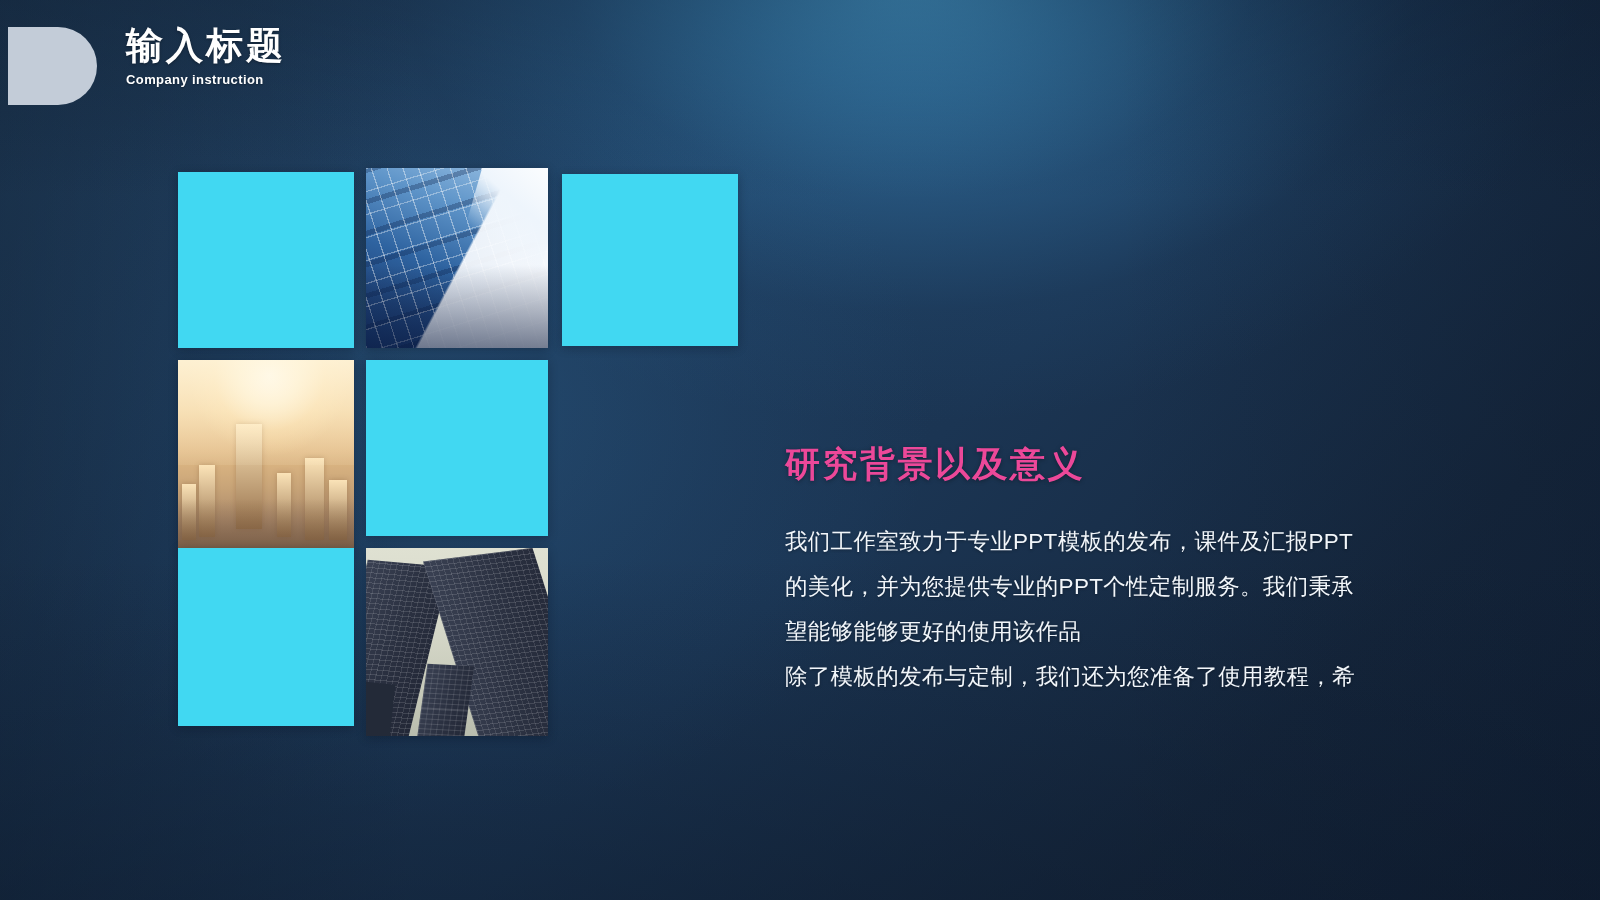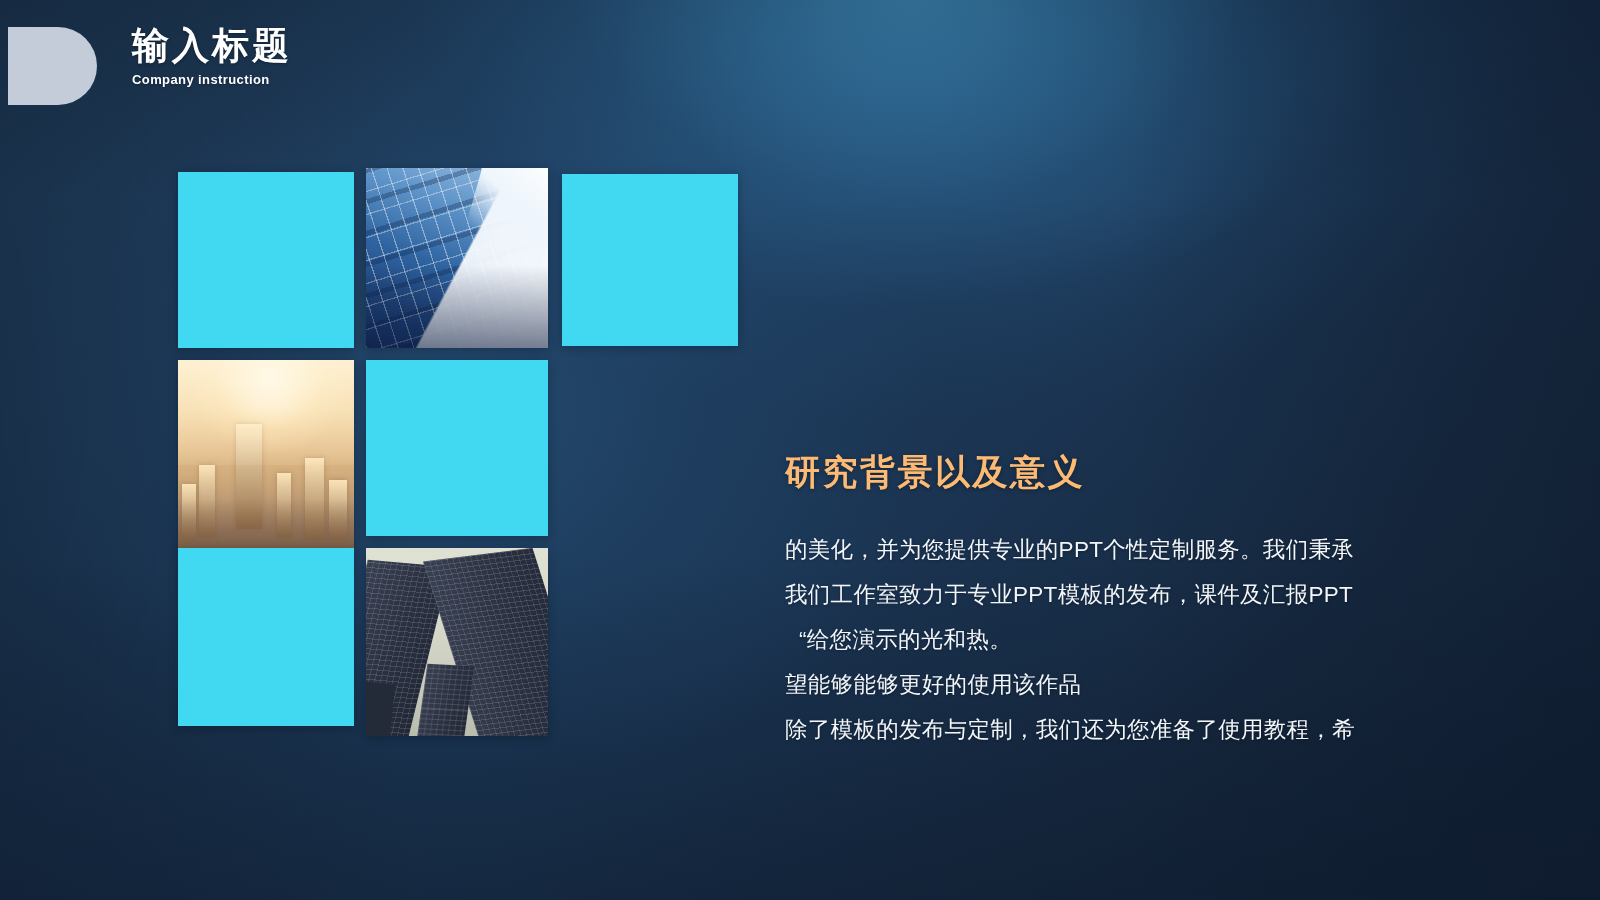--- a/index.html
+++ b/index.html
@@ -61,21 +61,21 @@
     left: -38px;
     top: 27px;
     width: 146px;
     height: 78px;
   }
   .logo-mark svg { display: block; }
 
   
   .header-text {
     position: absolute;
-    left: 132px;
+    left: 126px;
     top: 24px;
     width: 520px;
   }
   .header-title {
     font-size: 37px;
     font-weight: bold;
     color: #ffffff;
     letter-spacing: 3px;
     line-height: 1.18;
     text-shadow: 0 1px 3px rgba(0,0,0,0.35);
@@ -170,24 +170,24 @@
   
   .copy {
     position: absolute;
     left: 785px;
     top: 435px;
     width: 680px;
   }
   .copy-heading {
     font-size: 35px;
     font-weight: bold;
-    color: #fdba74;
+    color: #ec4899;
     letter-spacing: 2.5px;
     line-height: 1.2;
-    margin: 16px 0 34px 0;
+    margin: 8px 0 34px 0;
     text-shadow: 0 1px 4px rgba(0,0,0,0.35);
   }
   .copy-body {
     margin: 0;
     padding: 0;
     list-style: none;
   }
   .copy-line {
     font-size: 22.5px;
     color: #f2f6fa;
@@ -257,21 +257,20 @@
         <div class="bld grid" style="left:30%;top:62%;width:26%;height:48%;transform:skewX(-5deg) rotate(3deg);"></div>
         <div class="bld" style="left:-4%;top:72%;width:18%;height:34%;background:#232a38;transform:rotate(6deg);"></div>
       </div>
     </div>
 
   </div>
 
   <div class="copy">
     <h2 class="copy-heading">研究背景以及意义</h2>
     <div class="copy-body">
+      <div class="copy-line">我们工作室致力于专业PPT模板的发布，课件及汇报PPT</div>
       <div class="copy-line">的美化，并为您提供专业的PPT个性定制服务。我们秉承</div>
-      <div class="copy-line">我们工作室致力于专业PPT模板的发布，课件及汇报PPT</div>
-      <div class="copy-line indent">“给您演示的光和热。</div>
       <div class="copy-line">望能够能够更好的使用该作品</div>
       <div class="copy-line">除了模板的发布与定制，我们还为您准备了使用教程，希</div>
     </div>
   </div>
 
 </div>
 
 </body></html>

